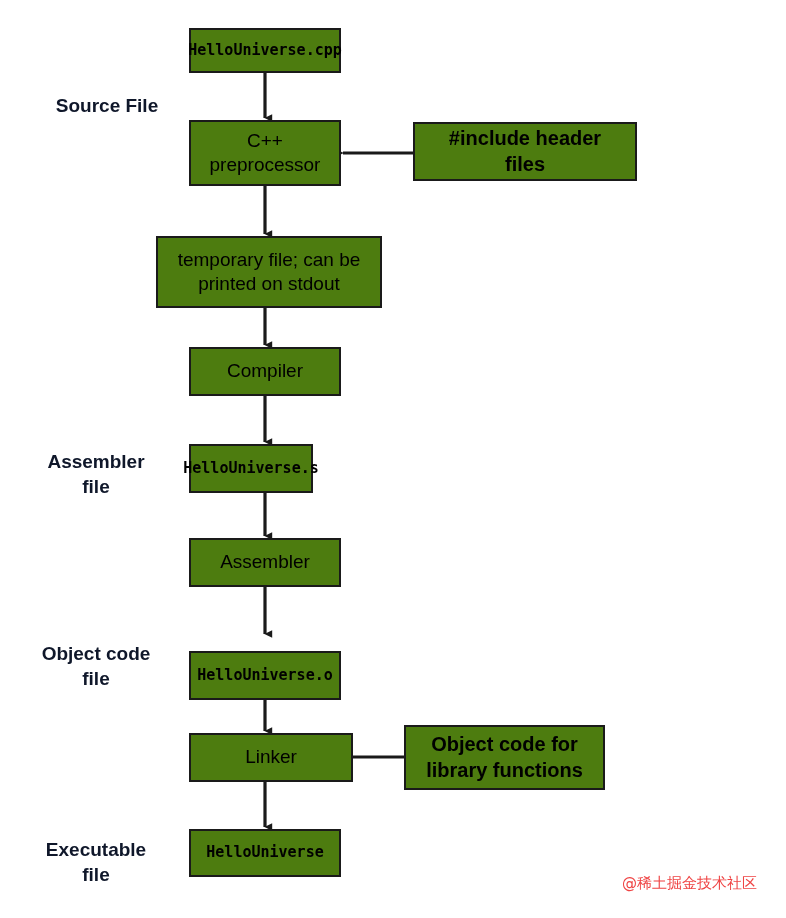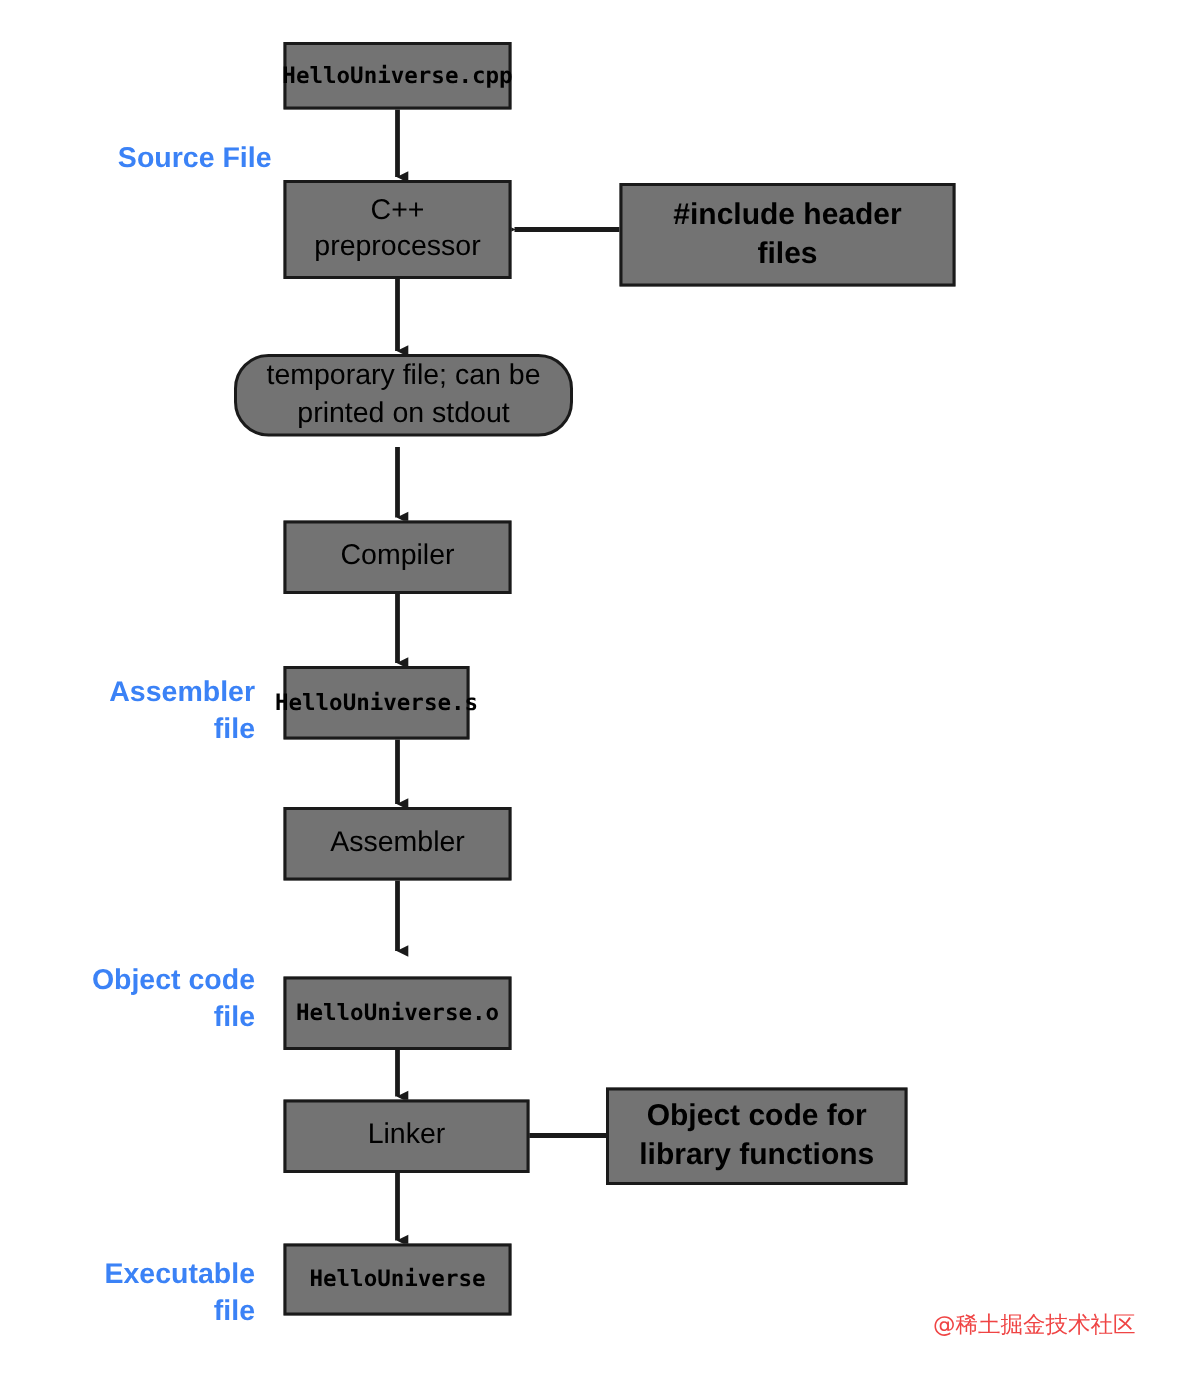--- a/index.html
+++ b/index.html
@@ -24,21 +24,21 @@
     left: 0;
     top: 0;
     width: 786px;
     height: 918px;
     pointer-events: none;
   }
   .node {
     position: absolute;
     box-sizing: border-box;
     border: 2.5px solid #1a1a1a;
-    background: #737373;
+    background: #4d7c0f;
     display: flex;
     align-items: center;
     justify-content: center;
     text-align: center;
     line-height: 1.28;
   }
   .node-text {
     display: block;
     white-space: pre-line;
   }
@@ -57,23 +57,23 @@
     font-family: "Liberation Sans", sans-serif;
     font-weight: bold;
     font-size: 20px;
   }
   .stage-label {
     position: absolute;
     font-family: "Liberation Sans", sans-serif;
     font-weight: bold;
     font-size: 19px;
     line-height: 1.32;
-    text-align: right;
+    text-align: center;
     white-space: pre-line;
-    color: #3b82f6;
+    color: #0f172a;
   }
   .watermark {
     position: absolute;
     font-family: "DejaVu Sans", sans-serif;
     font-size: 15px;
     color: #ef4444;
     white-space: nowrap;
     user-select: none;
   }
 </style>
@@ -106,25 +106,25 @@
   </svg>
 
   <div id="node-layer">
       <div class="node file-node" style="left: 189px; top: 28px; width: 152px; height: 45px;">
         <span class="node-text">HelloUniverse.cpp</span>
       </div>
       <div class="node process-node" style="left: 189px; top: 120px; width: 152px; height: 66px;">
         <span class="node-text">C++
 preprocessor</span>
       </div>
-      <div class="node aux-node" style="left: 413px; top: 122px; width: 224px; height: 69px;">
+      <div class="node aux-node" style="left: 413px; top: 122px; width: 224px; height: 59px;">
         <span class="node-text">#include header
 files</span>
       </div>
-      <div class="node process-node" style="left: 156px; top: 236px; width: 226px; height: 55px; border-radius: 23px;">
+      <div class="node process-node" style="left: 156px; top: 236px; width: 226px; height: 72px;">
         <span class="node-text">temporary file; can be
 printed on stdout</span>
       </div>
       <div class="node process-node" style="left: 189px; top: 347px; width: 152px; height: 49px;">
         <span class="node-text">Compiler</span>
       </div>
       <div class="node file-node" style="left: 189px; top: 444px; width: 124px; height: 49px;">
         <span class="node-text">HelloUniverse.s</span>
       </div>
       <div class="node process-node" style="left: 189px; top: 538px; width: 152px; height: 49px;">

